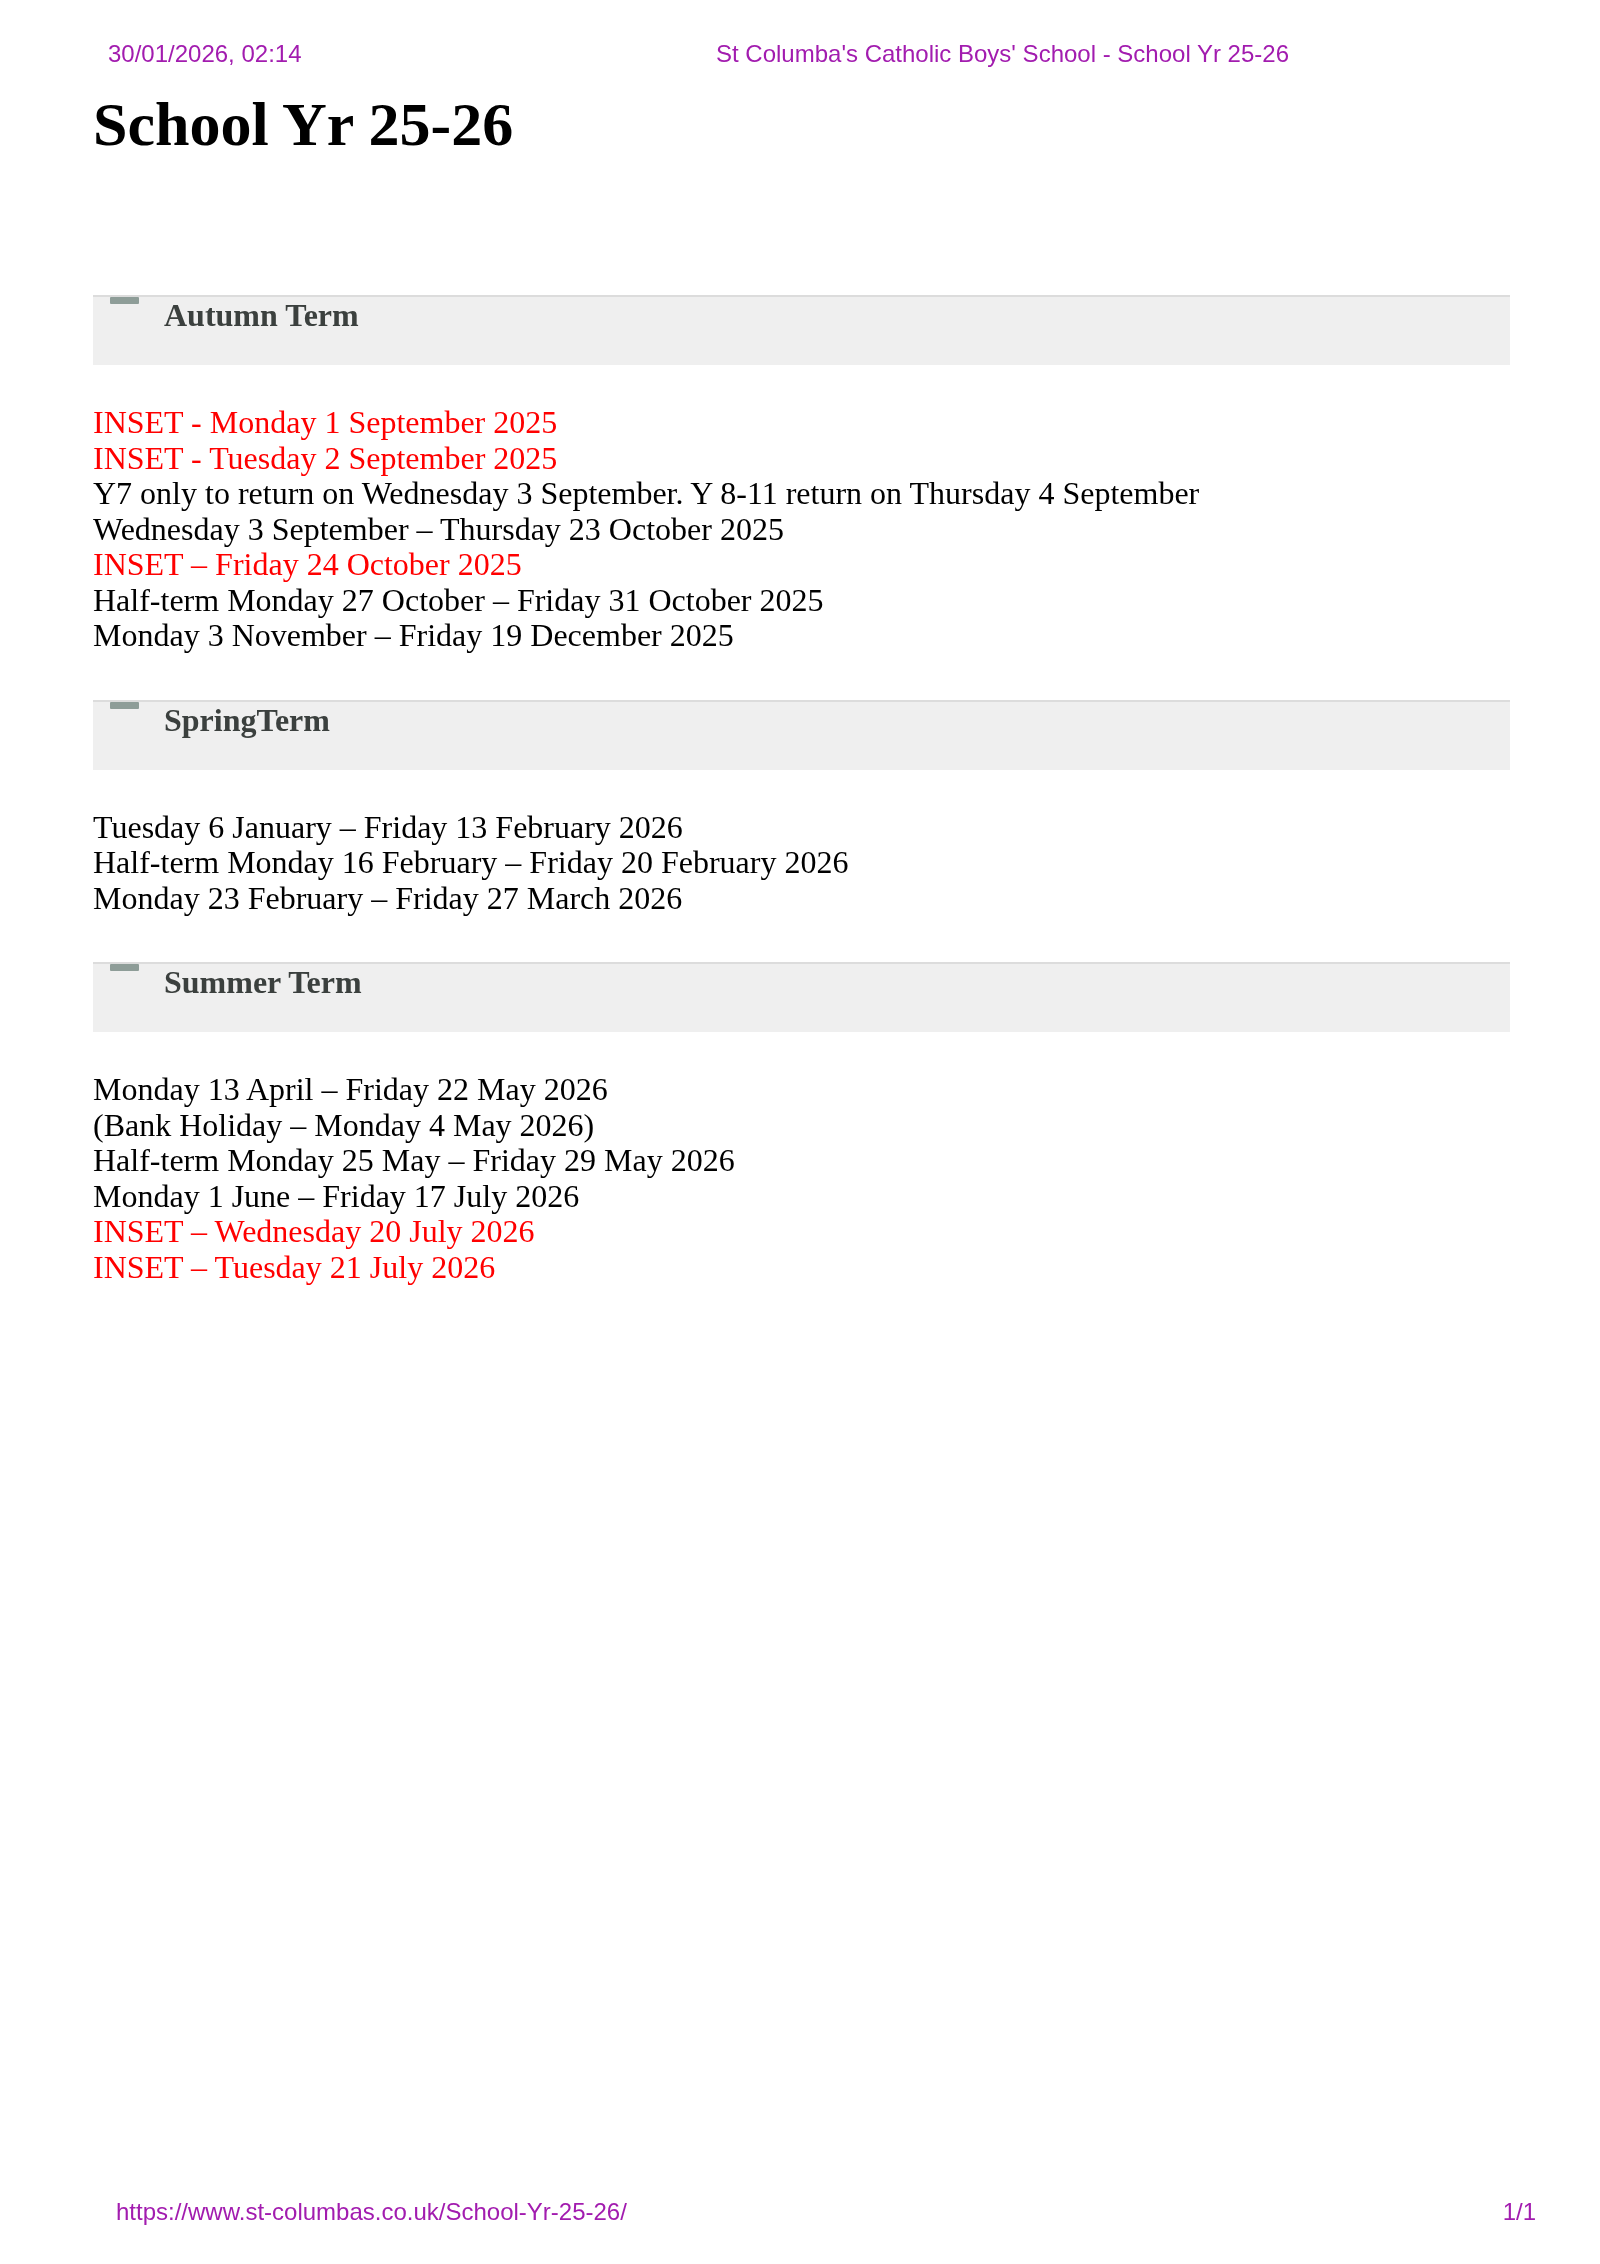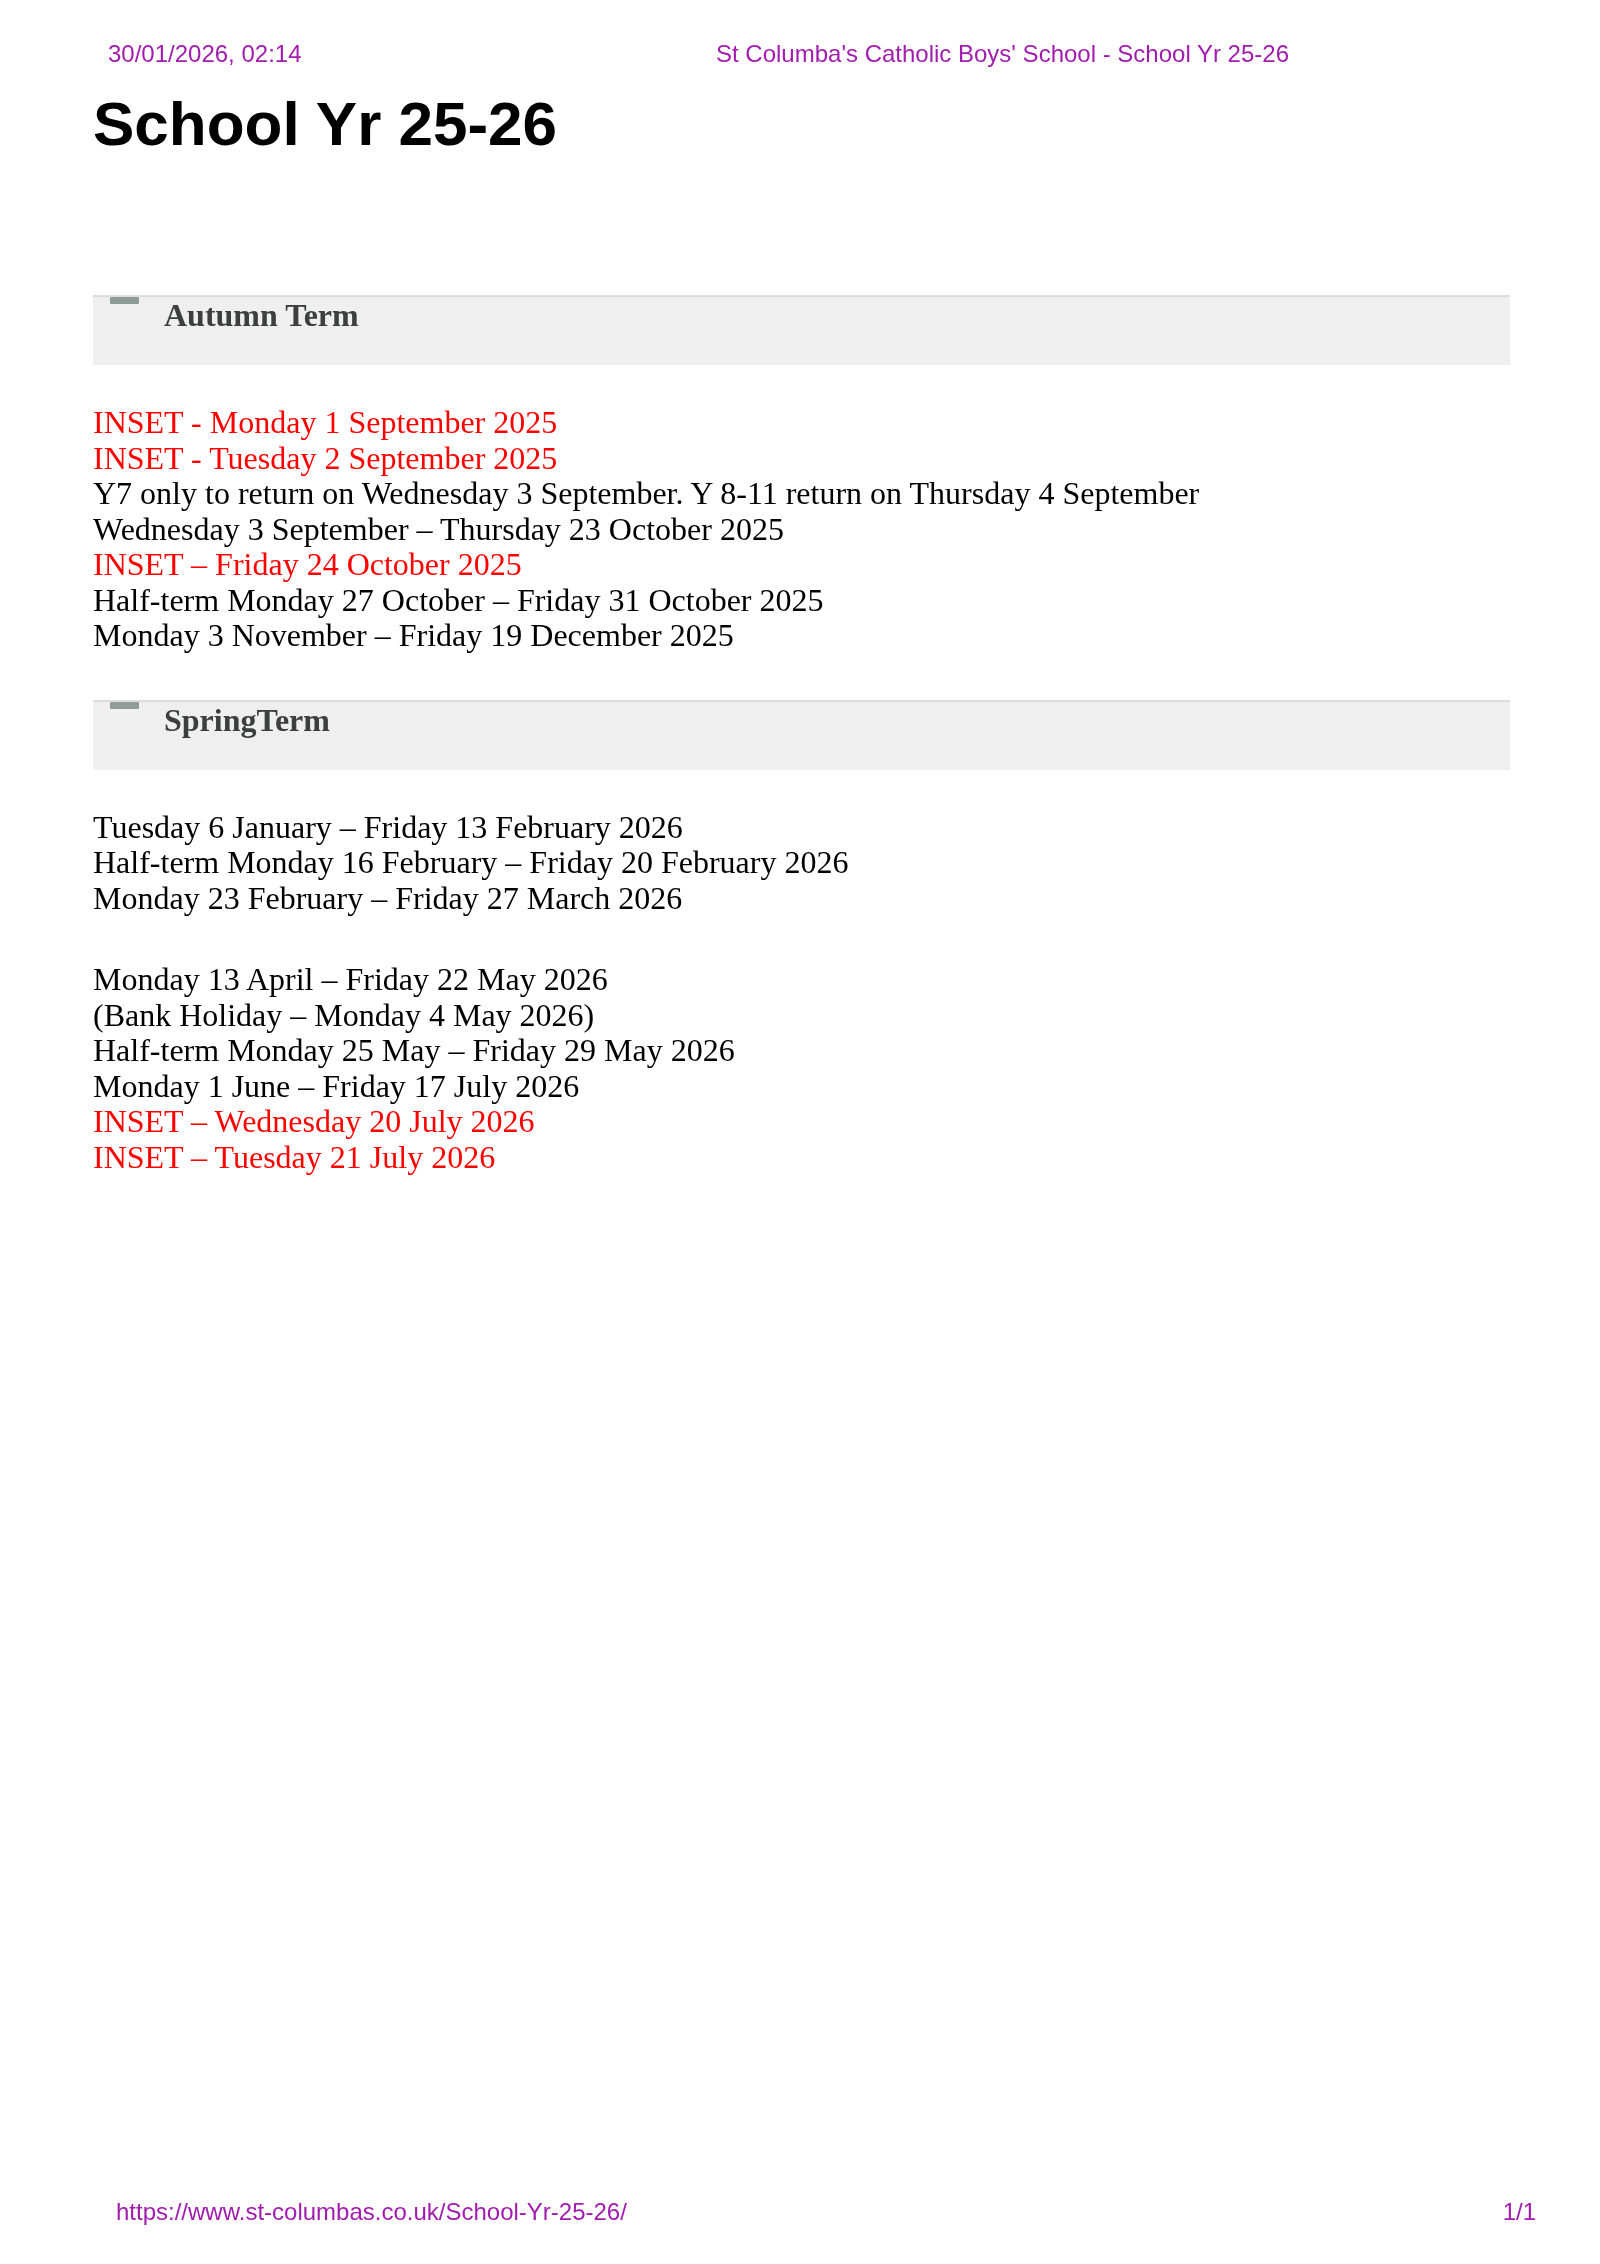--- a/index.html
+++ b/index.html
@@ -36,21 +36,21 @@
     left: 93px;
     top: 0;
     width: 1417px;
   }
   h1.doc-title {
     margin: 93px 0 140px 0;
     font-size: 62px;
     line-height: 1;
     font-weight: bold;
     color: #000000;
-    font-family: Liberation Sans, sans-serif;
+    font-family: Liberation Serif, serif;
   }
   .term-section { margin: 0; }
   .section-bar {
     box-sizing: border-box;
     height: 70px;
     width: 100%;
     background: var(--bar-bg, #efefef);
     border-top: 2px solid var(--bar-border, #dcdcdc);
     display: flex;
     align-items: flex-start;
@@ -116,20 +116,24 @@
       <span class="section-title">SpringTerm</span>
     </div>
     <div class="section-body">
             <p class="line">Tuesday 6 January – Friday 13 February 2026</p>
             <p class="line">Half-term Monday 16 February – Friday 20 February 2026</p>
             <p class="line">Monday 23 February – Friday 27 March 2026</p>
           </div>
   </section>
 
   <section class="term-section">
+    <div class="section-bar">
+      <span class="dash"></span>
+      <span class="section-title">Summer Term</span>
+    </div>
     <div class="section-body">
             <p class="line">Monday 13 April – Friday 22 May 2026</p>
             <p class="line">(Bank Holiday – Monday 4 May 2026)</p>
             <p class="line">Half-term Monday 25 May – Friday 29 May 2026</p>
             <p class="line">Monday 1 June – Friday 17 July 2026</p>
             <p class="line red">INSET – Wednesday 20 July 2026</p>
             <p class="line red">INSET – Tuesday 21 July 2026</p>
           </div>
   </section>
 </div>

